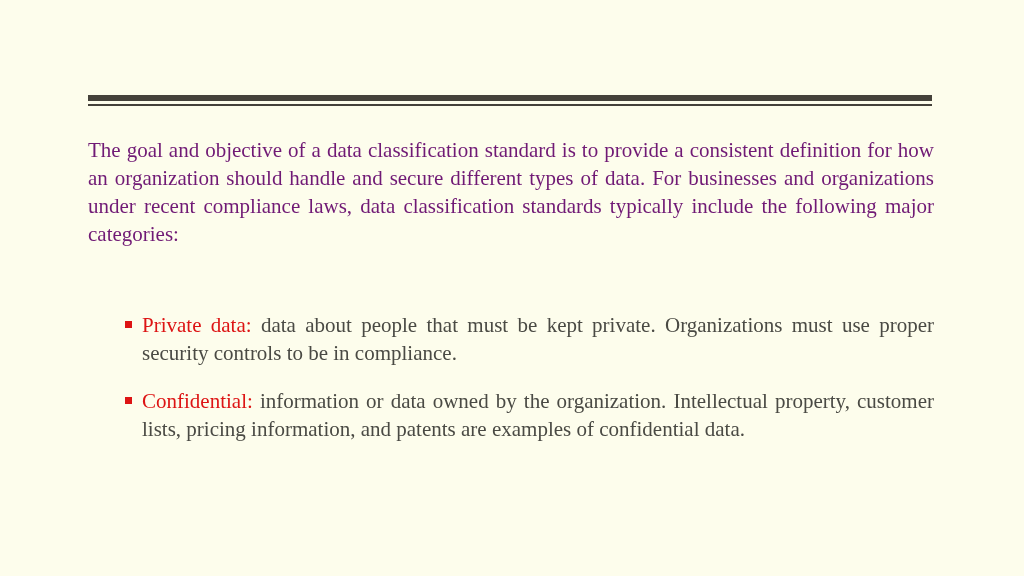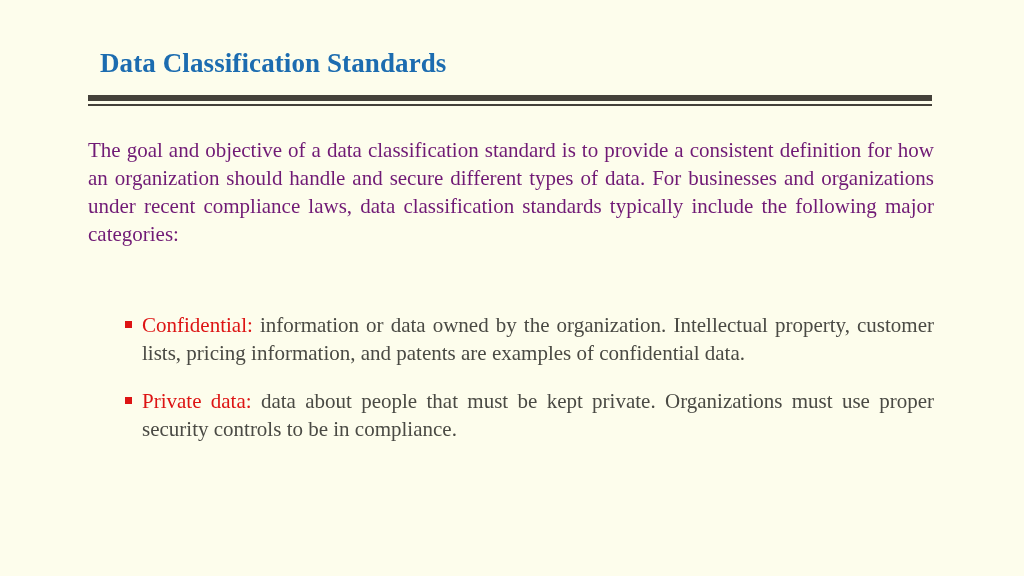--- a/index.html
+++ b/index.html
@@ -115,39 +115,36 @@
   }
   .bullet-text {
     color: #4a4a44;
   }
 </style>
 </head>
 <body>
 
 <div class="slide">
 
-  <div class="title-block">
-    <h1 class="slide-title">Data Classification Standards</h1>
-  </div>
 
   <div class="divider">
     <div class="bar-thick"></div>
     <div class="bar-gap"></div>
     <div class="bar-thin"></div>
   </div>
 
   <p class="intro-paragraph">The goal and objective of a data classification standard is to provide a consistent definition for how an organization should handle and secure different types of data. For businesses and organizations under recent compliance laws, data classification standards typically include the following major categories:</p>
 
   <ul class="bullet-list">
 
     <li class="bullet-item">
       <span class="bullet-marker"></span>
-      <span class="term">Confidential:</span><span class="bullet-text"> information or data owned by the organization. Intellectual property, customer lists, pricing information, and patents are examples of confidential data.</span>
+      <span class="term">Private data:</span><span class="bullet-text"> data about people that must be kept private. Organizations must use proper security controls to be in compliance.</span>
     </li>
 
     <li class="bullet-item">
       <span class="bullet-marker"></span>
-      <span class="term">Private data:</span><span class="bullet-text"> data about people that must be kept private. Organizations must use proper security controls to be in compliance.</span>
+      <span class="term">Confidential:</span><span class="bullet-text"> information or data owned by the organization. Intellectual property, customer lists, pricing information, and patents are examples of confidential data.</span>
     </li>
 
   </ul>
 
 </div>
 
 </body></html>

